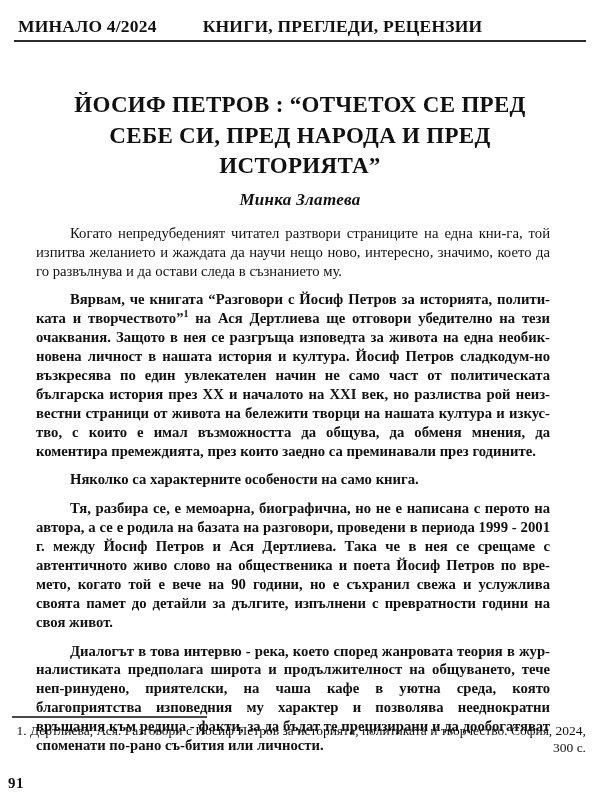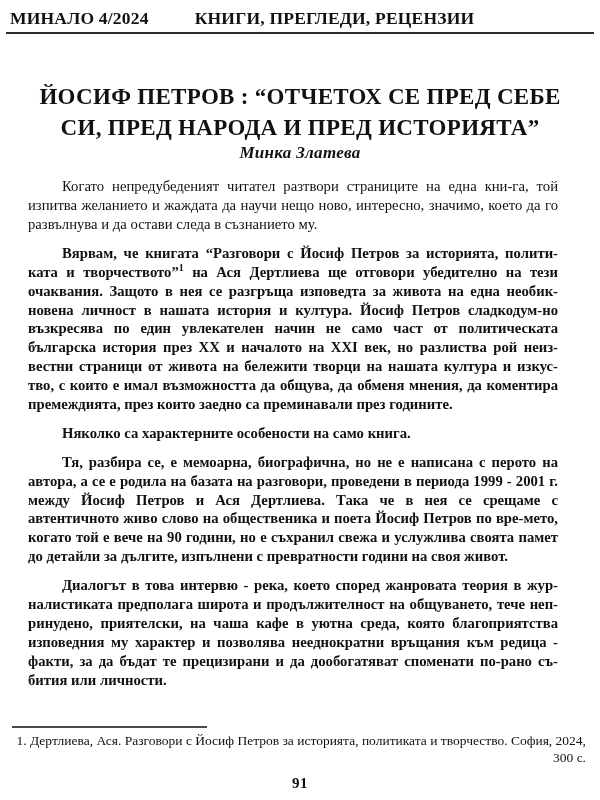--- a/index.html
+++ b/index.html
@@ -14,21 +14,21 @@
     color: #111111;
     overflow: hidden;
     position: relative;
   }
 
   .page {
     width: 600px;
     height: 800px;
     position: relative;
     box-sizing: border-box;
-    padding: 4px;
+    padding: 12px;
   }
 
   
   .running-head {
     display: flex;
     align-items: baseline;
     padding: 4px 6px 2px 6px;
     font-weight: bold;
     font-size: 17.5px;
     letter-spacing: 0.2px;
@@ -54,21 +54,21 @@
   
   .title-block {
     margin: 48px 28px 0 28px;
     text-align: center;
   }
   .article-title {
     font-weight: bold;
     font-size: 23px;
     line-height: 1.33;
     letter-spacing: 0.3px;
-    margin: 0;
+    margin: 8px;
   }
   .article-author {
     margin: 0 0 0 0;
     font-weight: bold;
     font-style: italic;
     font-size: 17px;
     letter-spacing: 0.3px;
   }
 
   
@@ -109,24 +109,23 @@
     background: #4a4a4a;
     margin: 0 0 4px 4px;
   }
   .footnote {
     font-size: 13.5px;
     line-height: 1.3;
     text-align: right;
     margin: 0 6px 0 4px;
   }
   .page-number {
-    text-align: center;
     font-weight: bold;
     font-size: 15px;
-    margin-top: 8px;
+    margin-top: 18px;
     letter-spacing: 0.5px;
   }
 </style>
 </head>
 <body>
 
 <div class="page">
 
   <div class="running-head">
     <span class="rh-left">МИНАЛО  4/2024</span>

